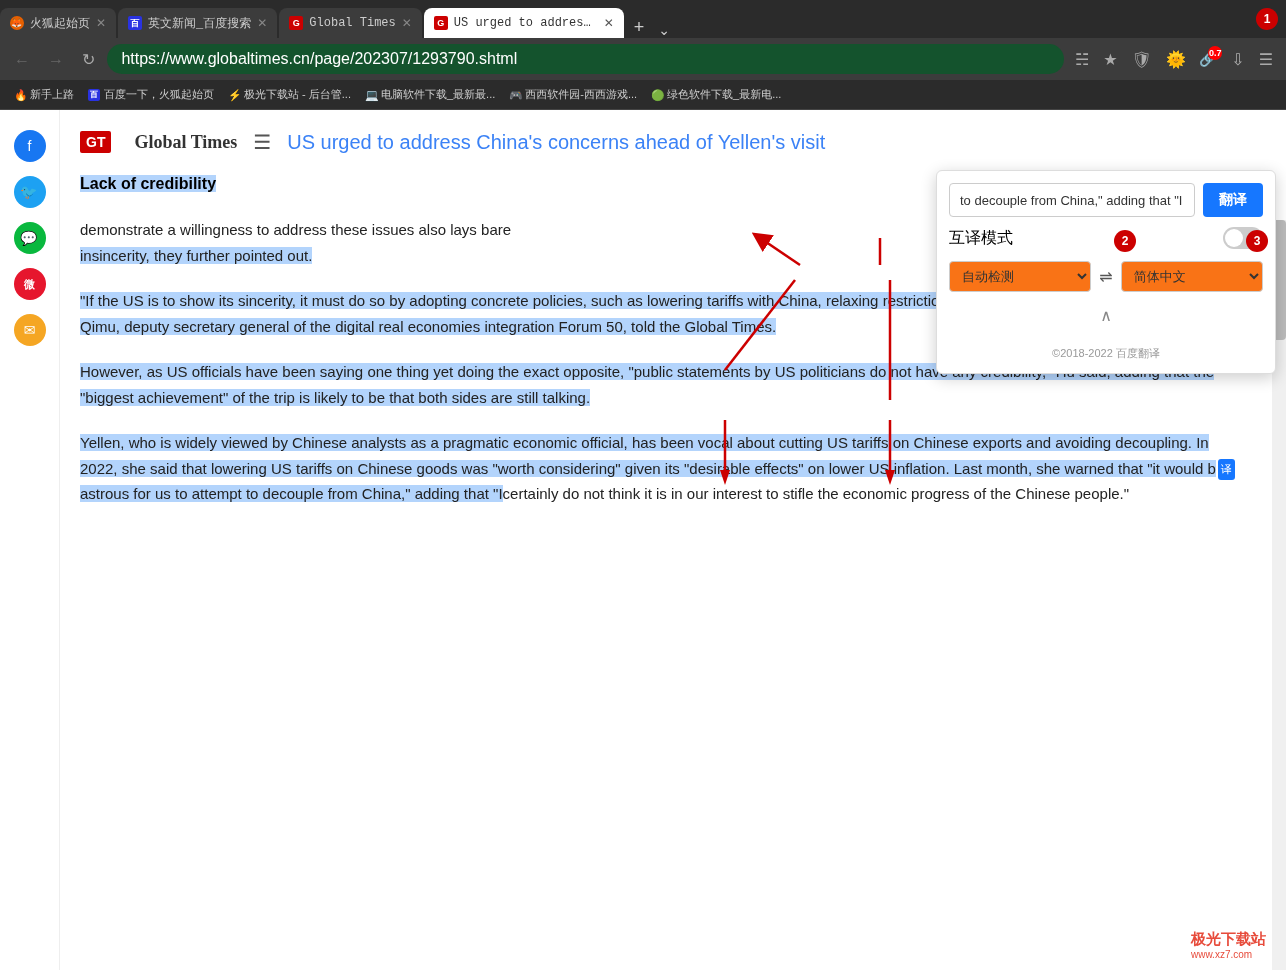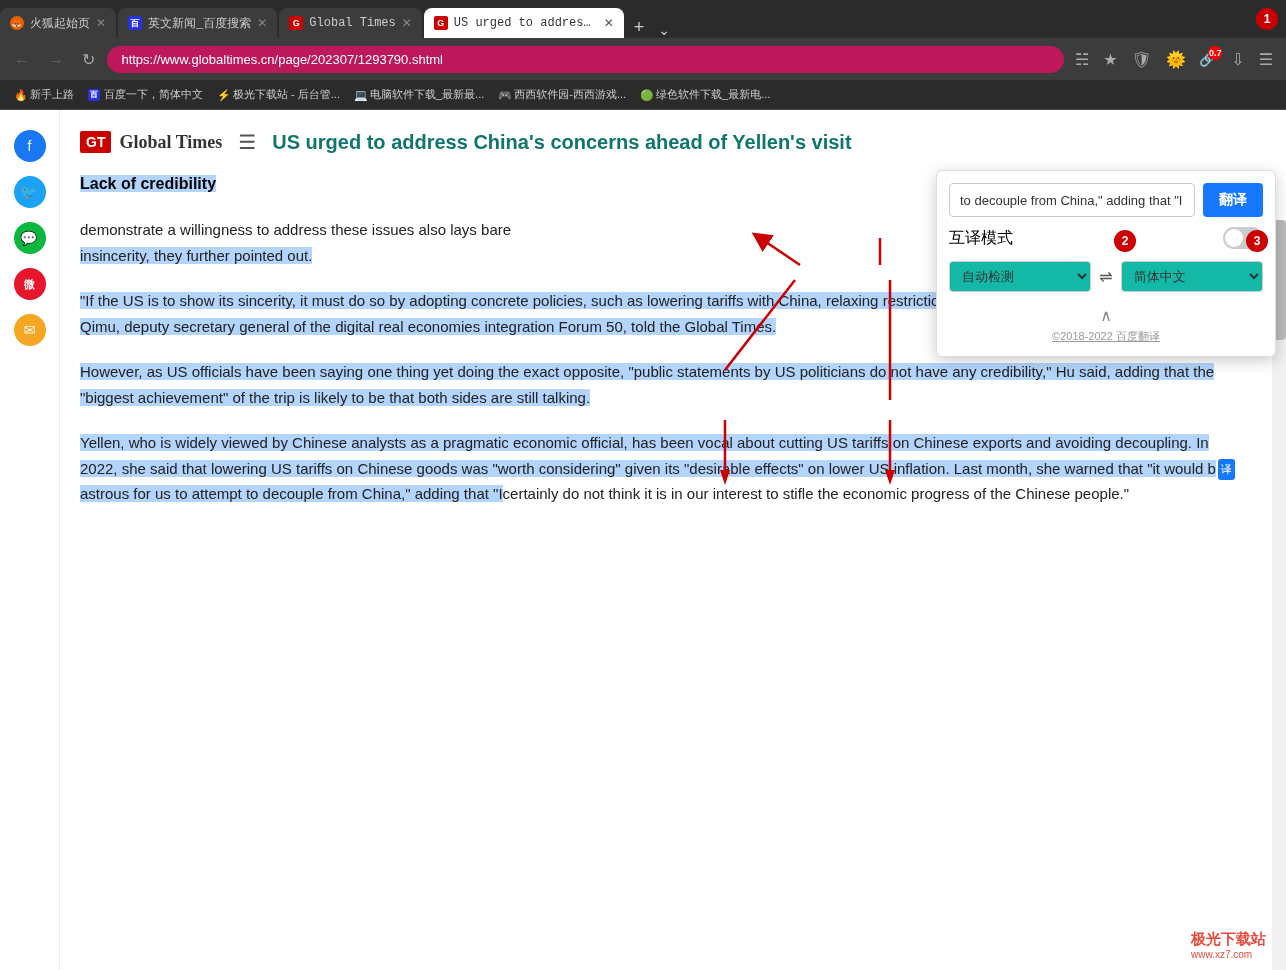--- a/index.html
+++ b/index.html
@@ -13,21 +13,21 @@
     .tab .tab-title { overflow: hidden; text-overflow: ellipsis; white-space: nowrap; flex: 1; font-family: Liberation Mono, monospace; }
     .tab .tab-close { margin-left: 6px; color: #888; font-size: 12px; cursor: pointer; }
     .tab.active .tab-close { color: #555; }
     .tab-new { background: none; border: none; color: #ccc; font-size: 18px; cursor: pointer; padding: 0 8px; }
     .tab-overflow { color: #ccc; font-size: 14px; padding: 0 6px; cursor: pointer; }
 
     
     .address-bar { display: flex; align-items: center; background: #3c3c3c; height: 42px; padding: 0 8px; gap: 6px; }
     .nav-btn { background: none; border: none; color: #aaa; font-size: 16px; cursor: pointer; padding: 4px 6px; border-radius: 4px; }
     .nav-btn.disabled { color: #666; cursor: default; }
-    .address-input { flex: 1; background: #be185d; border: none; border-radius: 20px; color: #fff; font-size: 13px; padding: 6px 14px; outline: none; }
+    .address-input { flex: 1; background: #14532d; border: none; border-radius: 20px; color: #fff; font-size: 16px; padding: 6px 14px; outline: none; }
     .toolbar-icons { display: flex; align-items: center; gap: 4px; }
     .toolbar-icon { color: #aaa; font-size: 16px; cursor: pointer; padding: 4px 5px; border-radius: 4px; }
     .toolbar-icon.red-badge { position: relative; }
     .badge { position: absolute; top: 0; right: 0; background: red; color: white; border-radius: 50%; font-size: 9px; width: 14px; height: 14px; display: flex; align-items: center; justify-content: center; font-weight: bold; }
 
     
     .bookmarks-bar { display: flex; align-items: center; background: #2b2b2b; height: 30px; padding: 0 8px; gap: 2px; border-bottom: 1px solid #444; }
     .bookmark-item { display: flex; align-items: center; color: #ccc; font-size: 11px; padding: 2px 6px; border-radius: 4px; cursor: pointer; white-space: nowrap; }
     .bookmark-favicon { width: 12px; height: 12px; margin-right: 4px; border-radius: 2px; }
 
@@ -41,46 +41,46 @@
     .social-tw { background: #1da1f2; color: white; }
     .social-wechat { background: #09b83e; color: white; }
     .social-weibo { background: #e6162d; color: white; }
     .social-msg { background: #f5a623; color: white; }
 
     
     .article-area { flex: 1; padding: 20px 40px 20px 20px; overflow-y: auto; position: relative; }
 
     
     .site-header { display: flex; align-items: center; gap: 16px; margin-bottom: 16px; }
-    .gt-logo { display: flex; align-items: center; gap: 8px; justify-content: space-between; }
+    .gt-logo { display: flex; align-items: center; gap: 23px; justify-content: space-between; }
     .gt-logo-box { background: #cc0000; color: white; font-weight: bold; font-size: 14px; padding: 3px 6px; border-radius: 2px; }
     .gt-logo-text { font-size: 18px; font-weight: bold; color: #333; font-family: Georgia, serif; }
     .hamburger { font-size: 20px; color: #555; cursor: pointer; }
-    .article-title { font-size: 20px; font-weight: bold; color: #0f766e; flex: 1; }
+    .article-title { font-size: 20px; font-weight: normal; color: #3b82f6; flex: 1; }
 
     
     .article-text { font-size: 15px; line-height: 1.7; color: #222; }
     .highlighted { background: #b3d4fc; }
     .heading-bold { font-weight: bold; color: #000; font-size: 16px; }
     .paragraph { margin-bottom: 20px; }
 
     
     .translate-popup { position: absolute; top: 85px; right: 0px; width: 340px; background: white; border: 1px solid #ddd; border-radius: 6px; box-shadow: 0 4px 16px rgba(0,0,0,0.2); z-index: 100; padding: 12px; }
     .translate-input-row { display: flex; gap: 8px; margin-bottom: 10px; }
     .translate-text-input { flex: 1; border: 1px solid #ccc; border-radius: 4px; padding: 8px 10px; font-size: 13px; color: #333; outline: none; }
     .translate-btn { background: #1677ff; color: white; border: none; border-radius: 4px; padding: 8px 16px; font-size: 14px; cursor: pointer; font-weight: bold; white-space: nowrap; }
     .mutual-row { display: flex; align-items: center; justify-content: space-between; margin-bottom: 12px; }
     .toggle-switch { width: 40px; height: 22px; background: #ccc; border-radius: 11px; position: relative; cursor: pointer; }
     .toggle-knob { position: absolute; left: 2px; top: 2px; width: 18px; height: 18px; background: white; border-radius: 50%; }
     .lang-row { display: flex; align-items: center; gap: 8px; margin-bottom: 10px; }
-    .lang-select { flex: 1; border: 1px solid #ccc; border-radius: 4px; padding: 6px 8px; font-size: 13px; color: #333; cursor: pointer; background: #14b8a6; appearance: auto; }
+    .lang-select { flex: 1; border: 1px solid #ccc; border-radius: 4px; padding: 6px 8px; font-size: 13px; color: #333; cursor: pointer; background: #f97316; appearance: auto; }
     .lang-swap { color: #555; font-size: 16px; cursor: pointer; }
     .collapse-row { display: flex; justify-content: center; padding-top: 4px; }
     .collapse-btn { background: none; border: none; color: #888; font-size: 16px; cursor: pointer; }
-    .copyright-text { text-align: center; font-size: 11px; color: #999; margin-top: 4px; text-decoration: underline; }
+    .copyright-text { text-align: center; font-size: 11px; color: #999; margin-top: 21px; }
 
     
     .annotation { position: absolute; background: #cc0000; color: white; border-radius: 50%; width: 22px; height: 22px; display: flex; align-items: center; justify-content: center; font-size: 12px; font-weight: bold; z-index: 200; }
 
     
     .scrollbar-track { position: absolute; right: 0; top: 110px; width: 14px; height: calc(970px - 110px); background: #f0f0f0; }
     .scrollbar-thumb { position: absolute; right: 0; top: 0; width: 14px; height: 120px; background: #bbb; border-radius: 4px; }
 
     
     .watermark { position: absolute; bottom: 10px; right: 20px; z-index: 50; }
@@ -147,21 +147,21 @@
     </div>
   </div>
 
   <div class="bookmarks-bar">
     <div class="bookmark-item">
       <span class="bookmark-favicon">🔥</span>
       <span>新手上路</span>
     </div>
     <div class="bookmark-item">
       <span class="bookmark-favicon" style="background:#2932e1;color:white;display:inline-flex;align-items:center;justify-content:center;font-size:8px;font-weight:bold;border-radius:2px;">百</span>
-      <span>百度一下，简体中文</span>
+      <span>百度一下，火狐起始页</span>
     </div>
     <div class="bookmark-item">
       <span class="bookmark-favicon">⚡</span>
       <span>极光下载站 - 后台管...</span>
     </div>
     <div class="bookmark-item">
       <span class="bookmark-favicon">💻</span>
       <span>电脑软件下载_最新最...</span>
     </div>
     <div class="bookmark-item">

